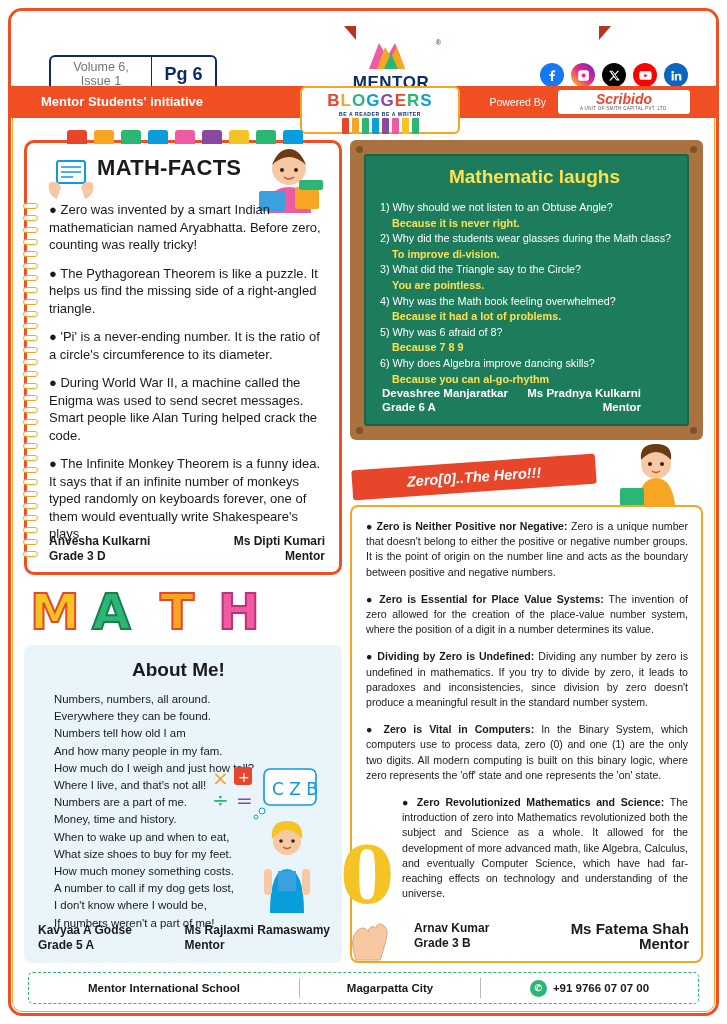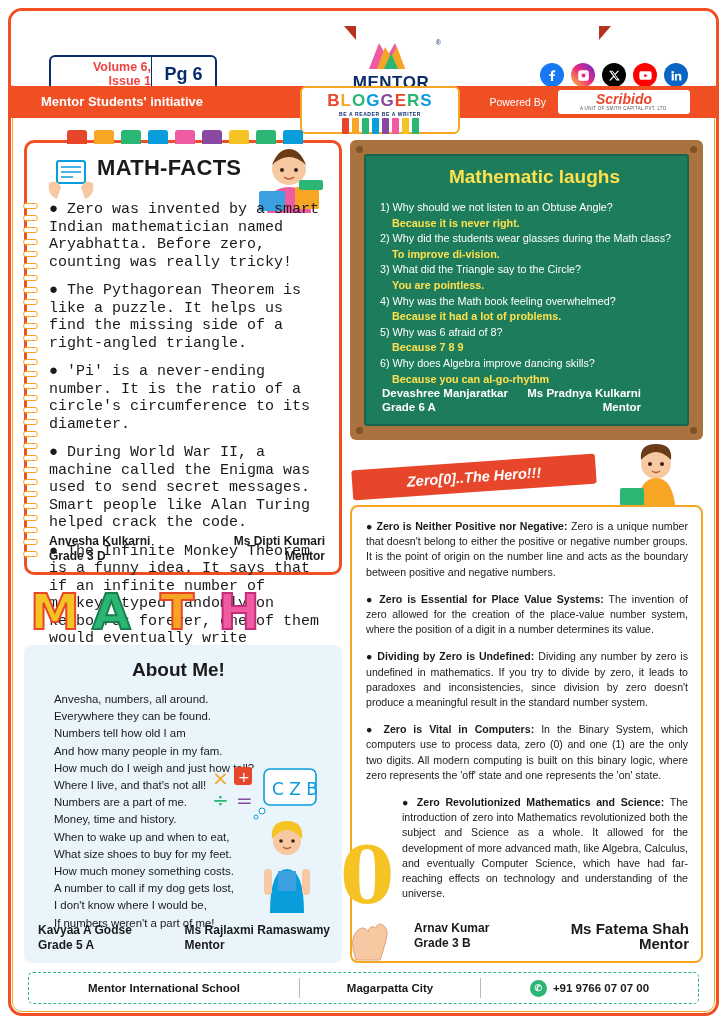--- a/index.html
+++ b/index.html
@@ -32,22 +32,22 @@
     background:#ffffff; border-radius:11px 11px 0 0;
     box-sizing:border-box;
   }
   .vol-badge {
     position:absolute; left:38px; top:44px; width:168px; height:38px;
     border:2px solid #0a2c6b; border-radius:6px;
     background:#fff; box-sizing:border-box;
     display:flex; align-items:center;
   }
   .vol-text {
-    width:100px; text-align:right; font-size:12.5px; font-weight:bold;
-    color:#ef4444; line-height:14px;
+    width:100px; text-align:center; font-size:12.5px; font-weight:normal;
+    color:#737373; line-height:14px;
   }
   .vol-text span { display:block; }
   .vol-div { width:1px; height:34px; background:#0a2c6b; }
   .pg-text {
     flex:1; text-align:center; font-size:18px; font-weight:bold; color:#0a2c6b;
   }
   
   .logo {
     position:absolute; left:320px; top:28px; width:120px; text-align:center;
   }
@@ -120,21 +120,21 @@
     position:absolute; left:24px; top:140px; width:318px; height:435px;
     background:#fff; border:3px solid #f04e23; border-radius:10px;
     box-sizing:border-box;
   }
   .mf-title {
     position:absolute; left:70px; top:12px; font-size:22px; font-weight:bold;
     color:#1a1a1a; letter-spacing:0.3px;
   }
   .mf-body {
     position:absolute; left:22px; top:58px; width:272px;
-    font-size:15px; line-height:17.5px; color:#1a1a1a;font-family:Liberation Mono, monospace;
+    font-size:13px; line-height:17.5px; color:#1a1a1a;
   }
   .mf-body p { margin:0 0 11px 0; }
   .mf-author {
     position:absolute; left:22px; bottom:8px; font-size:12px; font-weight:bold; line-height:15px;
   }
   .mf-mentor {
     position:absolute; right:14px; bottom:8px; font-size:12px; font-weight:bold;
     text-align:right; line-height:15px;
   }
   .spiral { position:absolute; left:-4px; top:60px; width:14px; height:300px; }
@@ -440,21 +440,21 @@
   <div class="math-word">
     <span class="mw-M">M</span>
     <span class="mw-A">A</span>
     <span class="mw-T">T</span>
     <span class="mw-H">H</span>
   </div>
 
   <div class="aboutme">
     <div class="am-title">About Me!</div>
     <div class="am-body">
-      <div>Anvesha, numbers, all around.</div>
+      <div>Numbers, numbers, all around.</div>
       <div>Everywhere they can be found.</div>
       <div>Numbers tell how old I am</div>
       <div>And how many people in my fam.</div>
       <div>How much do I weigh and just how tall?</div>
       <div>Where I live, and that's not all!</div>
       <div>Numbers are a part of me.</div>
       <div>Money, time and history.</div>
       <div>When to wake up and when to eat,</div>
       <div>What size shoes to buy for my feet.</div>
       <div>How much money something costs.</div>

